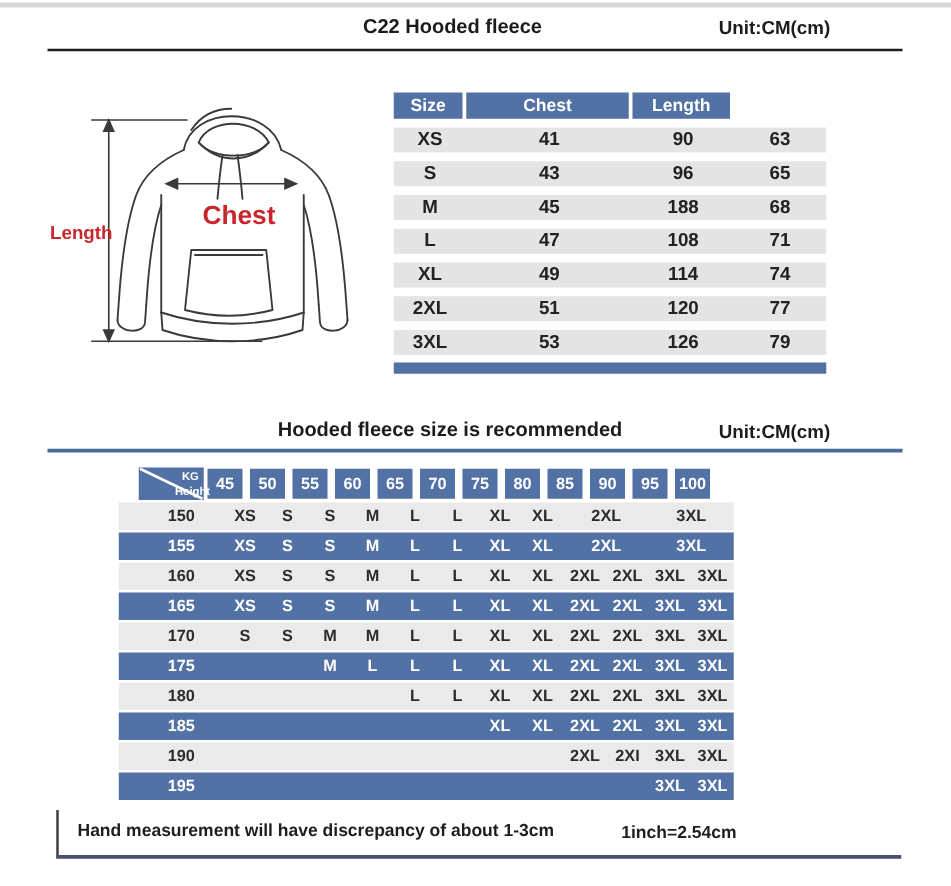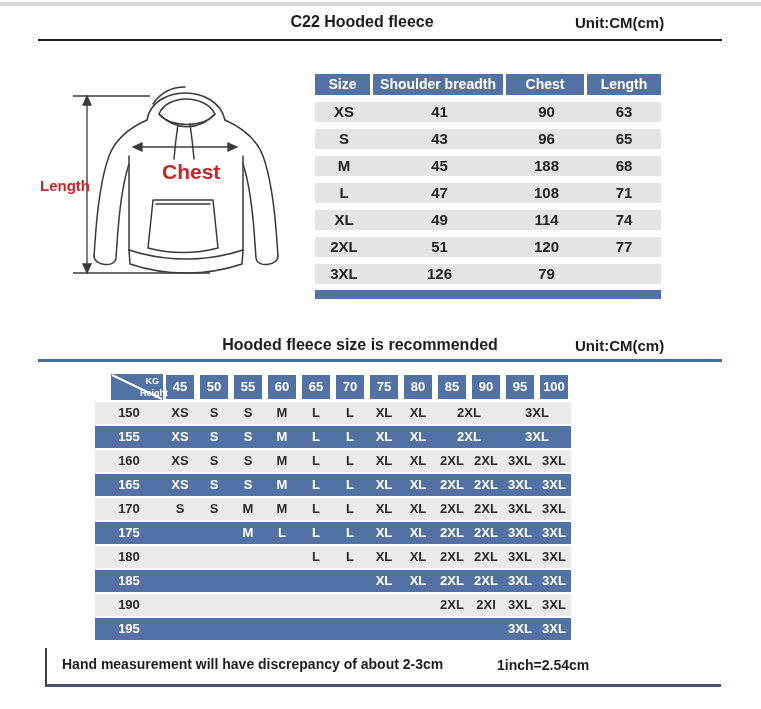--- a/index.html
+++ b/index.html
@@ -40,21 +40,21 @@
   
   .t2{position:absolute;left:95px;top:374px;}
   .t2-head{display:grid;grid-template-columns:68px repeat(12,34px);height:26px;margin-bottom:2px;}
   .t2-corner{position:relative;width:52px;height:26px;margin-left:16px;background:var(--blue);}
   .t2-corner svg{position:absolute;left:0;top:0;}
   .t2-kg{position:absolute;top:2px;right:4px;font-size:9px;font-weight:700;color:#fff;}
   .t2-height{position:absolute;bottom:2px;left:3px;font-size:9px;font-weight:700;color:#fff;padding-left:26px;}
   .t2-hbox{width:28px;height:24px;margin:1px auto 0 auto;background:var(--blue);color:#fff;
            font-weight:700;font-size:13px;text-align:center;line-height:24px;}
   .t2-row{display:grid;grid-template-columns:68px repeat(12,34px);height:22px;line-height:22px;
-          margin-bottom:2px;font-size:13px;font-weight:700;text-align:center;}
+          margin-bottom:2px;font-size:13px;font-weight:700;text-align:center;padding-left:16px;}
   .t2-row.gray{background:var(--gray2);color:#2b2b2b;}
   .t2-row.blue{background:var(--blue);color:#ffffff;}
 
   
   .f-vline{position:absolute;left:45px;top:648px;width:2px;height:38px;background:#3f3f3f;}
   .f-hline{position:absolute;left:45px;top:684px;width:676px;height:3px;background:#45516e;}
   .f-note{position:absolute;left:62px;top:656px;font-size:14px;font-weight:700;color:#1e1e1e;}
   .f-conv{position:absolute;left:497px;top:657px;font-size:14px;font-weight:700;color:#1e1e1e;}
 </style>
 </head>
@@ -110,21 +110,20 @@
       <polygon points="98,95 107,91 107,99" fill="#3a3a3a"></polygon>
       <polygon points="202,95 193,91 193,99" fill="#3a3a3a"></polygon>
     </g>
     <text x="5" y="139" font-size="15" font-weight="bold" fill="#c9252b">Length</text>
     <text x="127" y="127" font-size="21" font-weight="bold" fill="#c9252b">Chest</text>
   </svg>
 
   <div class="t1">
     <div class="t1-head">
         <div class="t1-hcell">Size</div>
-        <div class="t1-hcell">Shoulder breadth</div>
         <div class="t1-hcell">Chest</div>
         <div class="t1-hcell">Length</div>
       </div>
     <div>
         <div class="t1-row">
           <div>XS</div>
           <div>41</div>
           <div>90</div>
           <div>63</div>
         </div>
@@ -153,20 +152,21 @@
           <div>74</div>
         </div>
         <div class="t1-row">
           <div>2XL</div>
           <div>51</div>
           <div>120</div>
           <div>77</div>
         </div>
         <div class="t1-row">
           <div>3XL</div>
+          <div>53</div>
           <div>126</div>
           <div>79</div>
         </div>
       </div>
     <div class="t1-bar"></div>
   </div>
 
   <div class="title2">Hooded fleece size is recommended</div>
   <div class="unit2">Unit:CM(cm)</div>
   <div class="hr-blue"></div>
@@ -364,16 +364,16 @@
           <div></div>
           <div></div>
           <div>3XL</div>
           <div>3XL</div>
         </div>
       </div>
   </div>
 
   <div class="f-vline"></div>
   <div class="f-hline"></div>
-  <div class="f-note">Hand measurement will have discrepancy of about  2-3cm</div>
+  <div class="f-note">Hand measurement will have discrepancy of about  1-3cm</div>
   <div class="f-conv">1inch=2.54cm</div>
 
 </div>
 
 </body></html>

